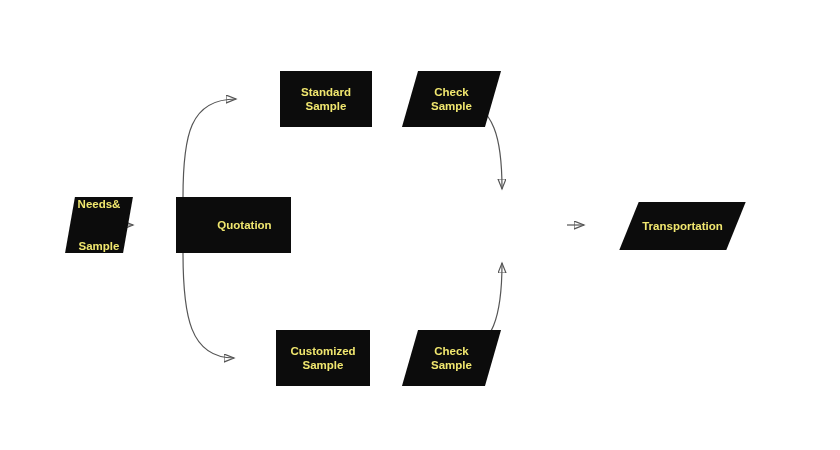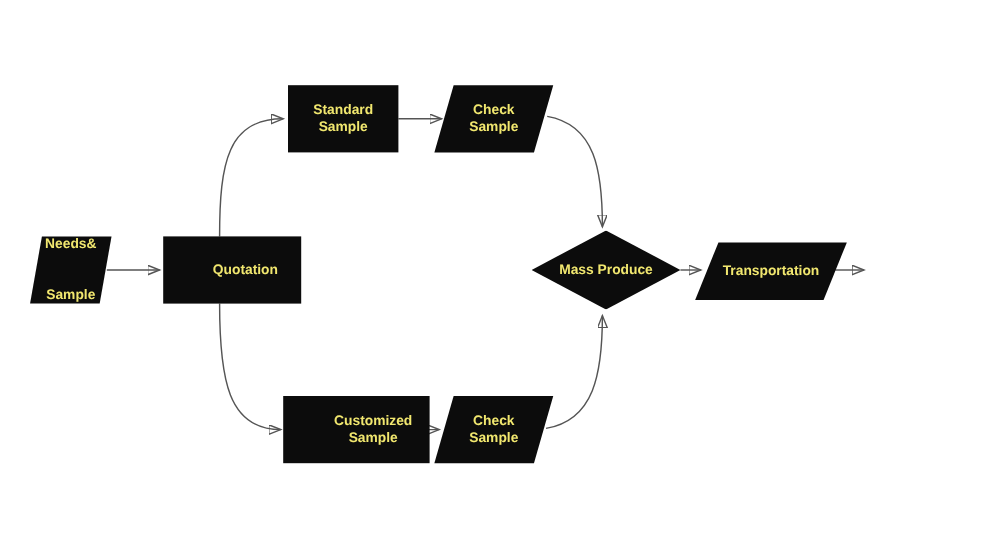--- a/index.html
+++ b/index.html
@@ -29,20 +29,21 @@
     display: flex;
     flex-direction: column;
     align-items: center;
     justify-content: center;
     text-align: center;
     color: var(--text-color);
     font-weight: bold;
     font-size: 11.5px;
     line-height: 14px;
     z-index: 1;
+    margin-left: 40px;
   }
   .node::before {
     content: "";
     position: absolute;
     inset: 0;
     background: var(--shape-fill);
     z-index: -1;
   }
   .rect::before   { }
   .para10::before { transform: skewX(-10deg); }
@@ -86,32 +87,29 @@
   <div class="node rect" style="left:240px; top:71px; width:92px; height:56px;">
     <span>Standard</span>
     <span>Sample</span>
   </div>
 
   <div class="node para16" style="left:370px; top:71px; width:83px; height:56px;">
     <span>Check</span>
     <span>Sample</span>
   </div>
 
-  <div class="node rect" style="left:236px; top:330px; width:94px; height:56px;padding-left:28px;">
+  <div class="node rect" style="left:236px; top:330px; width:94px; height:56px;">
     <span>Customized</span>
     <span>Sample</span>
   </div>
 
   <div class="node para16" style="left:370px; top:330px; width:83px; height:56px;">
     <span>Check</span>
     <span>Sample</span>
   </div>
 
-  <div class="node diamond" style="left:443px; top:192px; width:124px; height:66px;">
-    <span>Mass Produce</span>
-  </div>
 
   <div class="node para22" style="left:589px; top:202px; width:107px; height:48px;">
     <span>Transportation</span>
   </div>
 
 
 </div>
 
 </body></html>

